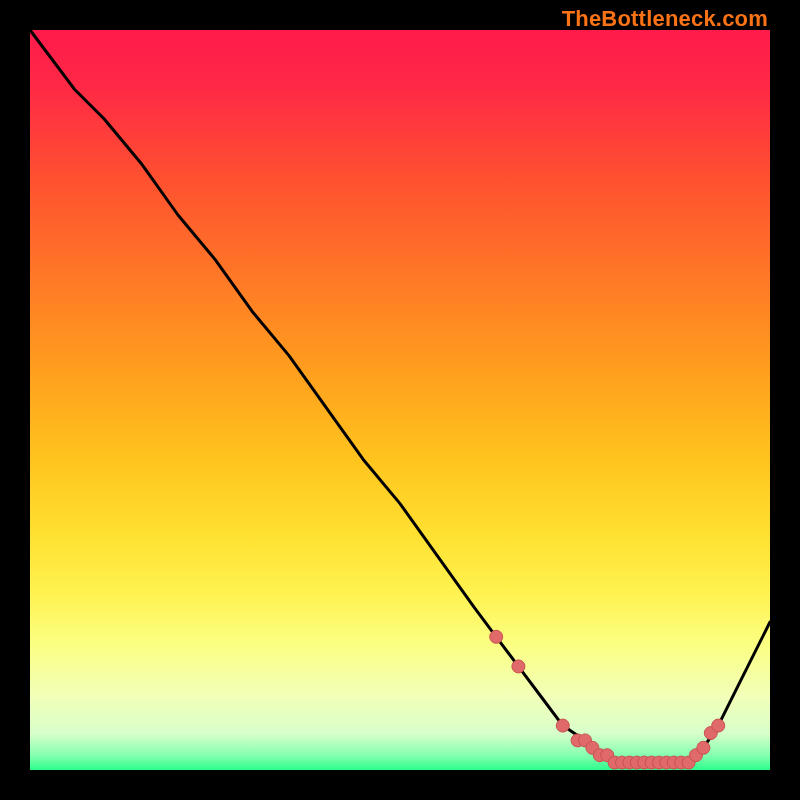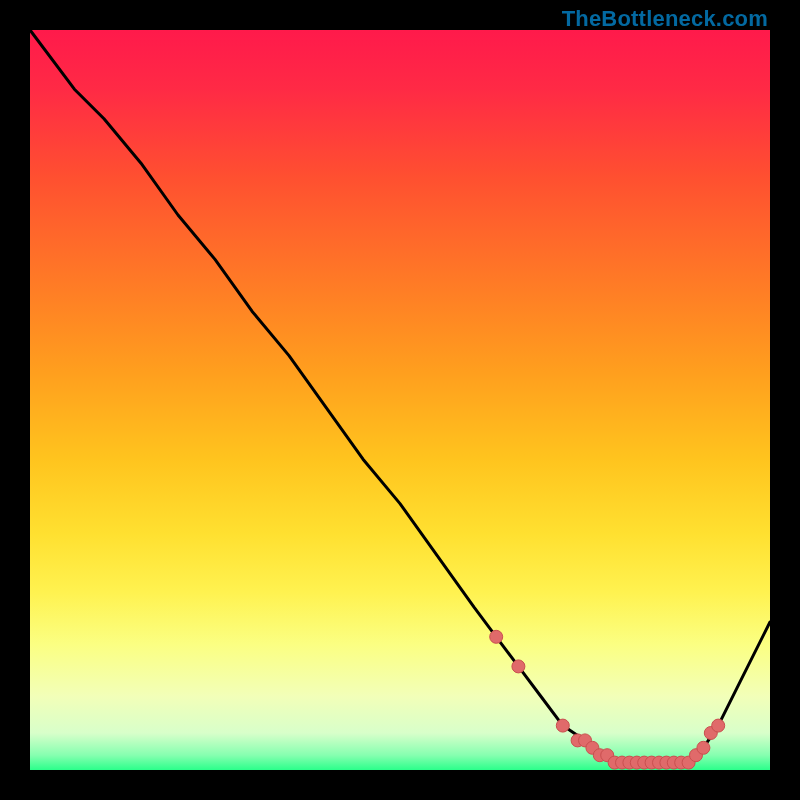--- a/index.html
+++ b/index.html
@@ -20,21 +20,21 @@
     position: absolute;
     left: 30px;
     top: 30px;
     width: 740px;
     height: 740px;
   }
   .watermark {
     position: absolute;
     top: 6px;
     right: 32px;
-    color: #0369a1;
+    color: #f97316;
     font-size: 22px;
     font-weight: 600;
     letter-spacing: 0.2px;
     user-select: none;
   }
   svg.curve {
     position: absolute;
     left: 0;
     top: 0;
     width: 740px;

